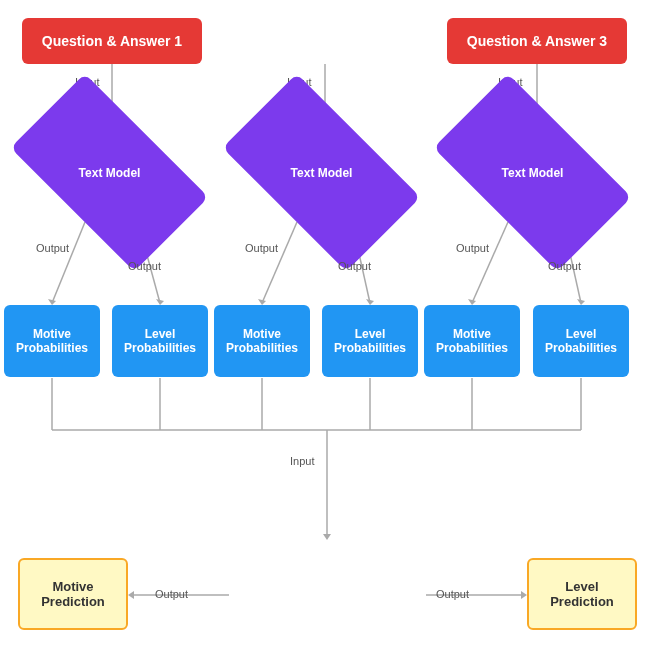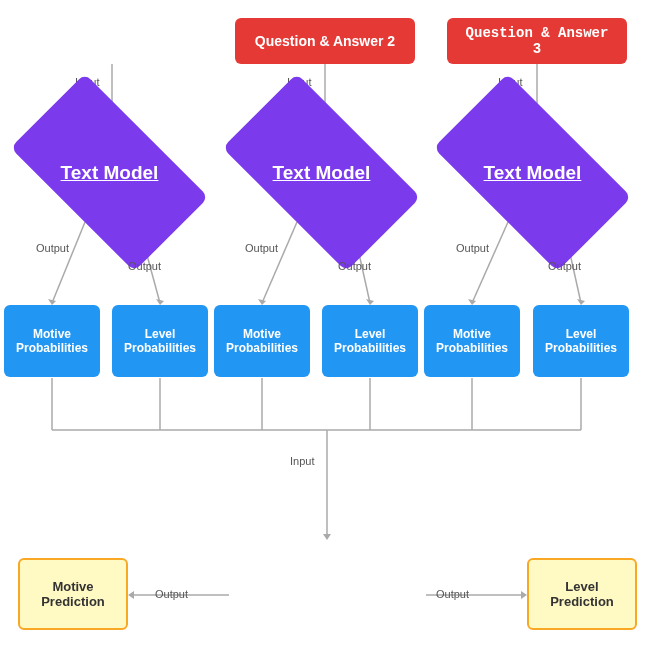--- a/index.html
+++ b/index.html
@@ -33,24 +33,23 @@
       padding: 8px 12px;
     }
 
     
     .diamond {
       position: absolute;
       display: flex;
       align-items: center;
       justify-content: center;
       color: white;
-      font-size: 19px;
+      font-size: 12px;
       font-weight: 700;
       text-align: center;
-      text-decoration: underline;
     }
     .diamond::before {
       content: '';
       position: absolute;
       width: 100%;
       height: 100%;
       background: #7c3aed;
       transform: rotate(45deg);
       border-radius: 8px;
     }
@@ -157,24 +156,24 @@
     <line x1="327" y1="430" x2="327" y2="538" stroke="#aaa" stroke-width="1.5"></line>
     <polygon points="323,534 331,534 327,540" fill="#aaa"></polygon>
 
     <line x1="229" y1="595" x2="130" y2="595" stroke="#aaa" stroke-width="1.5"></line>
     <polygon points="134,591 128,595 134,599" fill="#aaa"></polygon>
 
     <line x1="426" y1="595" x2="525" y2="595" stroke="#aaa" stroke-width="1.5"></line>
     <polygon points="521,591 527,595 521,599" fill="#aaa"></polygon>
   </svg>
 
-  <div class="qa-box" style="left:235px;top:18px;width:180px;height:46px;">
-    <span>Question &amp; Answer 2</span>
-  </div>
-  <div class="qa-box" style="left:447px;top:18px;width:180px;height:46px;font-family:Liberation Mono, monospace;">
+  <div class="qa-box" style="left:22px;top:18px;width:180px;height:46px;">
+    <span>Question &amp; Answer 1</span>
+  </div>
+  <div class="qa-box" style="left:447px;top:18px;width:180px;height:46px;">
     <span>Question &amp; Answer 3</span>
   </div>
 
   <div class="arrow-label" style="left:75px;top:76px;">Input</div>
   <div class="arrow-label" style="left:287px;top:76px;">Input</div>
   <div class="arrow-label" style="left:498px;top:76px;">Input</div>
 
   <div class="diamond" style="left:22px;top:120px;width:175px;height:105px;">
     <span>Text Model</span>
   </div>

